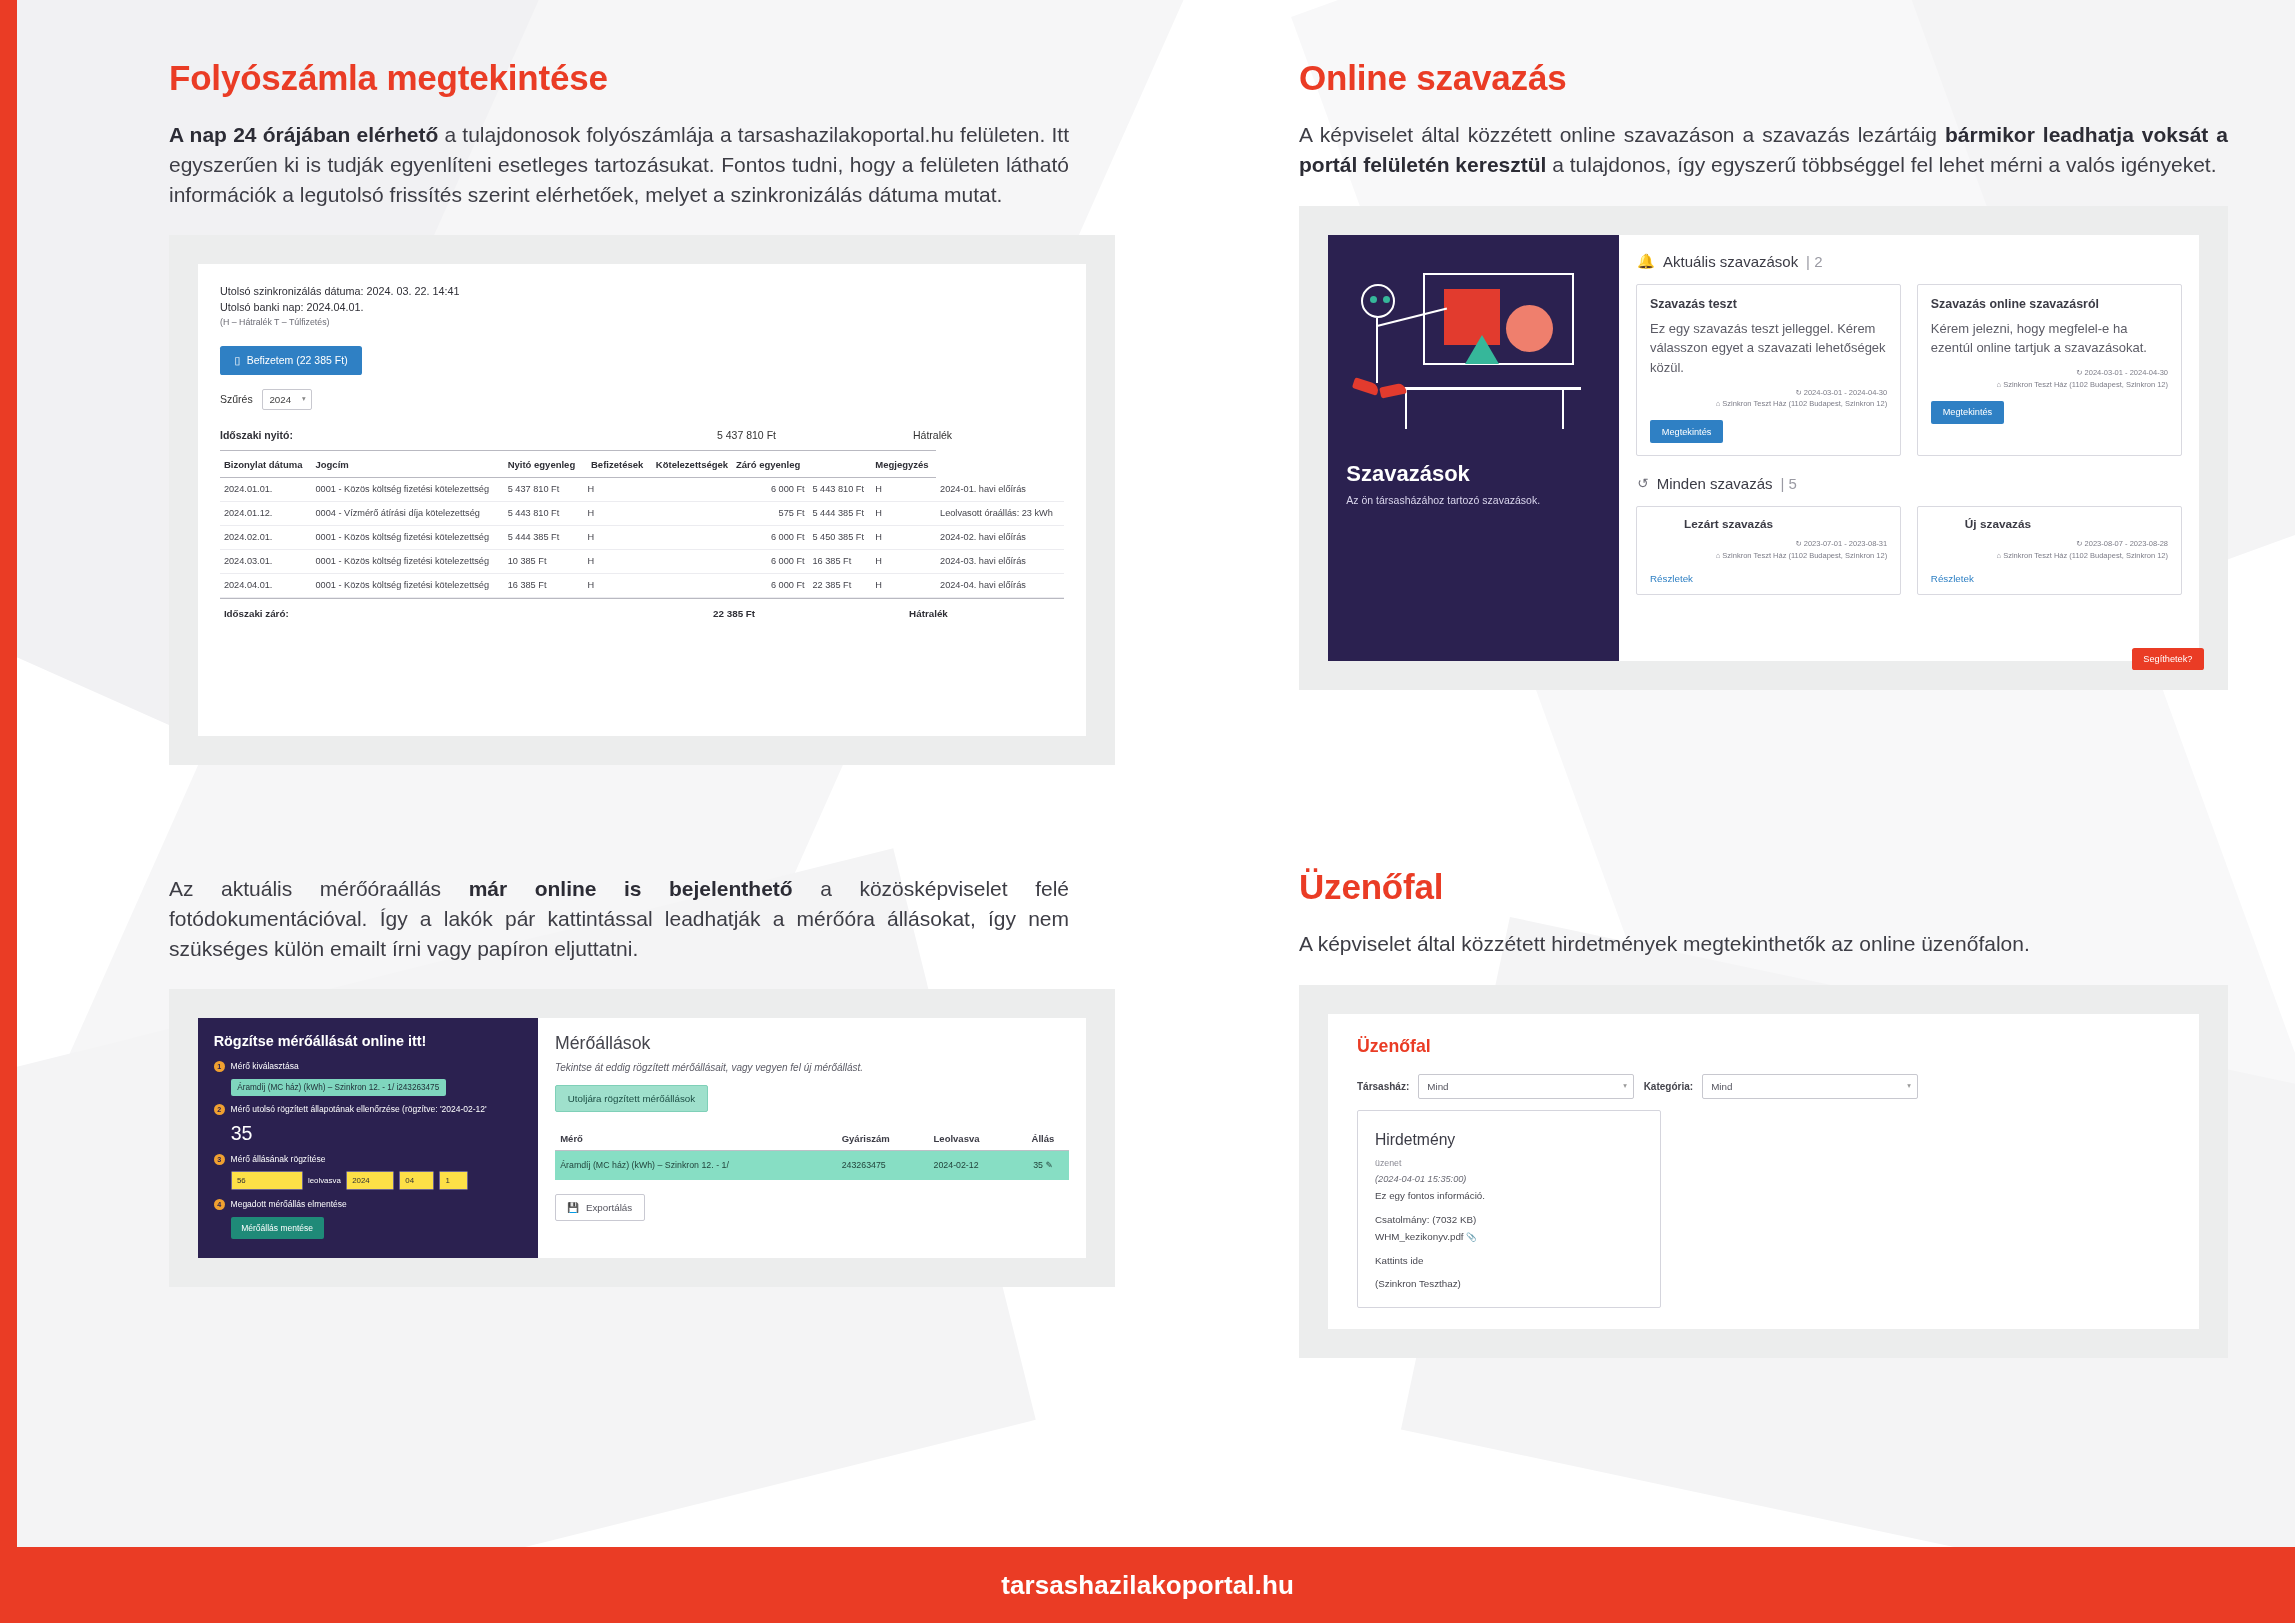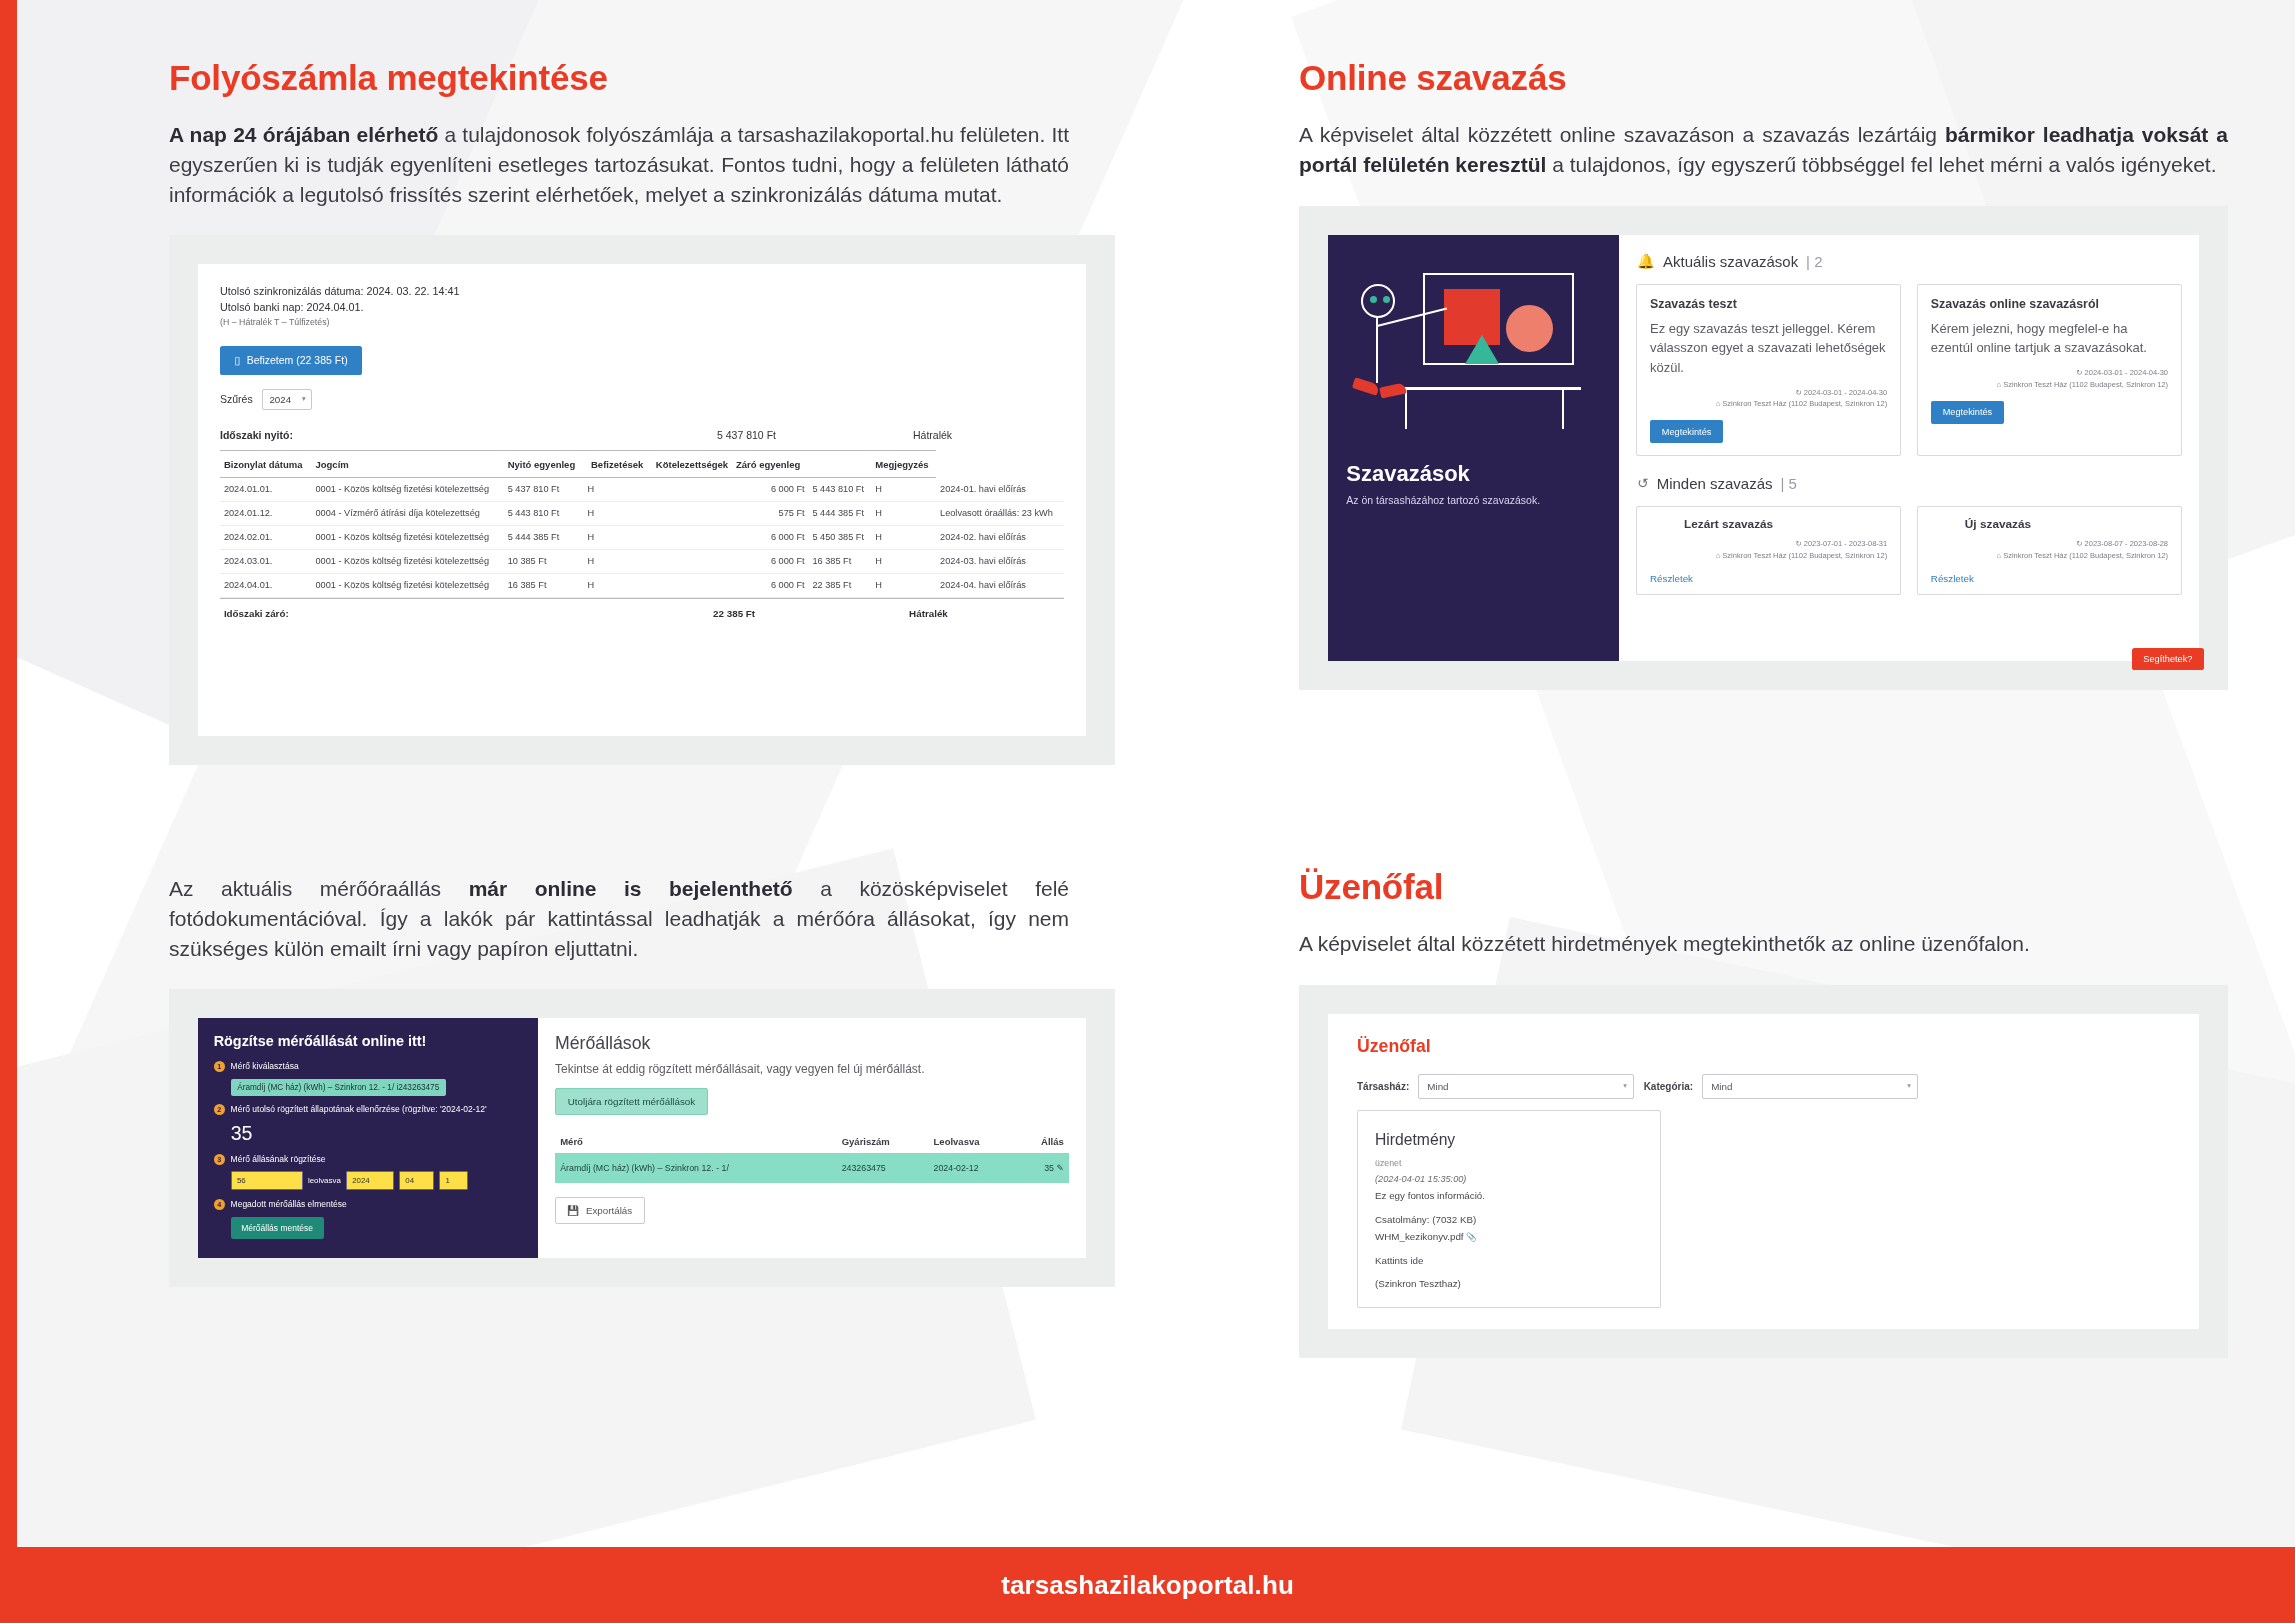--- a/index.html
+++ b/index.html
@@ -139,25 +139,25 @@
          display:flex; align-items:center; justify-content:center; flex-shrink:0; font-weight:bold;}
   .pill-green { background:#7fd6be; color:#22323a; border-radius:2px; padding:3.9px 6.5px; font-size:8.2px; display:inline-block; margin:1.3px 0 7.9px 17px;}
   .big-num { font-size:19.6px; margin:1.3px 0 9.2px 17px; }
   .inputs { display:flex; gap:5.2px; align-items:center; margin:2.6px 0 9.2px 17px; font-size:7.9px; }
   .inp { border:0.7px solid #6c6490; background:#fde047; color:#333; border-radius:1.3px; padding:3.9px 5.2px; font-size:7.9px; }
   .inp.w1{width:72px} .inp.w2{width:48px} .inp.w3{width:35px} .inp.w4{width:29px}
   .btn-teal { background:#1f8a78; color:#fff; border:none; border-radius:2px; padding:5.9px 10.5px; font-size:8.5px; margin-left:17px;}
 
   .meter-light { flex:1; padding:14.4px 17px; }
   .meter-light h3 { font-size:17.7px; margin:0 0 7.9px 0; font-weight:500; color:#44444c; }
-  .meter-light p.sub { font-size:12px; margin:0 0 11.8px 0; color:#5c5c66; }
+  .meter-light p.sub { font-size:10px; margin:0 0 11.8px 0; color:#5c5c66;font-style:italic; }
   .btn-mint { background:#9fe0cc; color:#1d4f45; border:0.7px solid #7fd0b8; border-radius:2px; padding:7.2px 11.8px; font-size:9.8px; }
   table.meter { width:100%; border-collapse:collapse; font-size:9.2px; margin-top:14.4px; }
   table.meter th { text-align:left; font-weight:bold; font-size:9.5px; color:#3b3b45; padding:6.5px 5.2px; border-bottom:1px solid #bfbfc7; }
-  table.meter th.r, table.meter td.r { text-align:right; }
+  table.meter th.r, table.meter td.r { text-align:center; }
   table.meter td { padding:9.2px 5.2px; font-size:8.8px; background:#87dec4; color:#22443c; }
   .btn-export { margin-top:14.4px; border:0.7px solid #c9c9d2; background:#fff; border-radius:2px; padding:7.2px 11.8px; font-size:9.8px; color:#55555f; display:inline-flex; gap:5.9px; align-items:center;}
 
   
   #shot-board { width:929px; height:373px; }
   #shot-board .shot-inner { padding:22px 29px; }
   .board-title { color:#ea3c25; font-size:17.7px; margin:0 0 17px 0; }
   .board-filters { display:flex; align-items:center; gap:9.2px; font-size:10.5px; color:#44444c; }
   .board-filters .lbl { font-weight:bold; font-size:10px; }
   .sel-wide {

